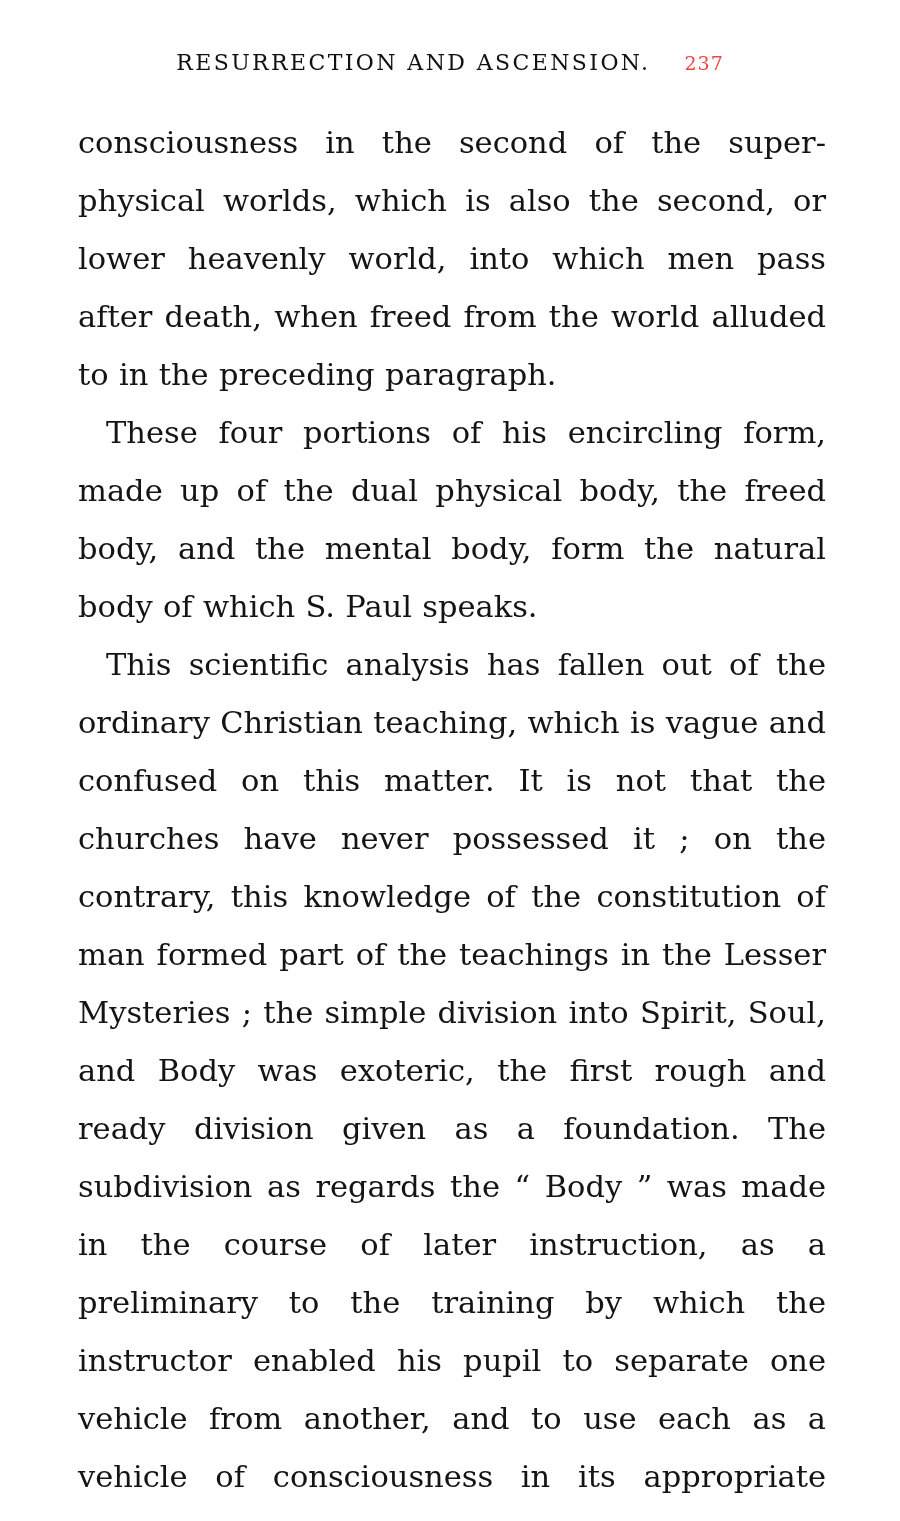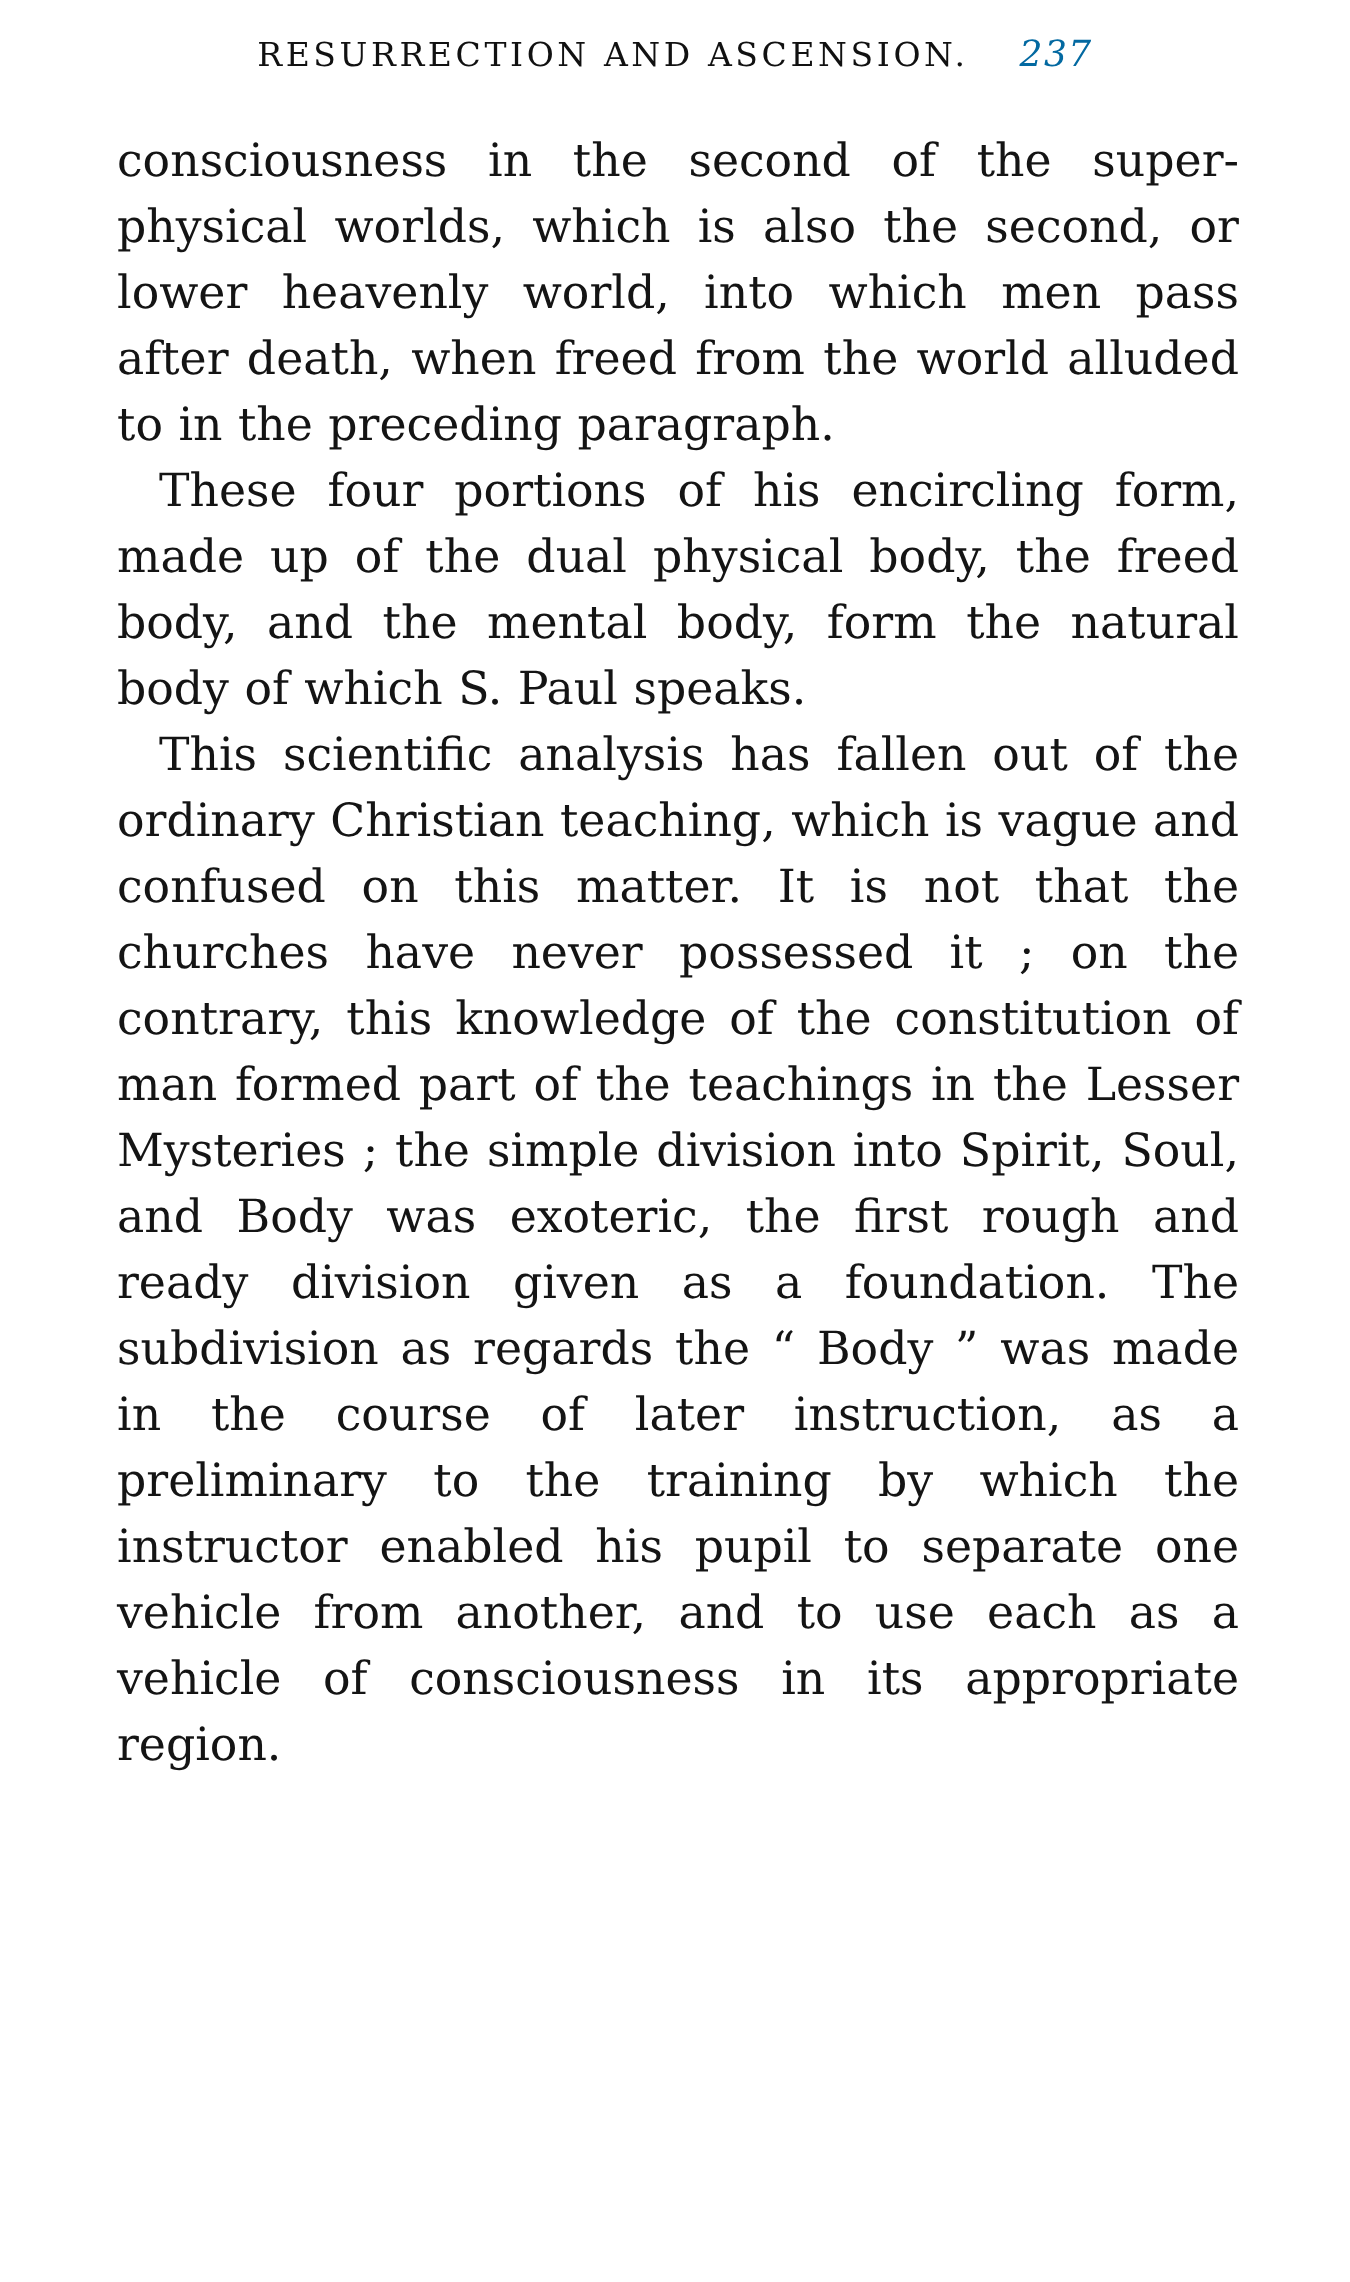--- a/index.html
+++ b/index.html
@@ -14,20 +14,21 @@
     color: #1a1a1a;
     position: relative;
     overflow: hidden;
   }
   .page {
     width: 900px;
     height: 1066px;
     box-sizing: border-box;
     padding: 0;
     position: relative;
+    margin-top: 28px;
   }
   .running-head {
     position: absolute;
     top: 22px;
     left: 80px;
     right: 80px;
     display: flex;
     align-items: baseline;
     justify-content: center;
     gap: 34px;
@@ -35,35 +36,34 @@
   .running-title {
     font-family: "DejaVu Serif", serif;
     font-size: 22px;
     letter-spacing: 2.4px;
     text-transform: uppercase;
     color: #111;
     white-space: nowrap;
   }
   .page-number {
     font-family: "DejaVu Serif", serif;
-    font-size: 24px;
-    color: #0369a1;
+    font-size: 19px;
+    color: #ef4444;
     letter-spacing: 1px;
-    font-style: italic;
   }
   .body-text {
     position: absolute;
     top: 86px;
     left: 78px;
     width: 748px;
   }
   p.para {
     margin: 0;
     font-size: 30.5px;
-    line-height: 44px;
+    line-height: 58px;
     text-align: justify;
     text-justify: inter-word;
     color: #141414;
     word-spacing: 0.02em;
   }
   p.para.indent {
     text-indent: 28px;
   }
   
   p.para::after {

